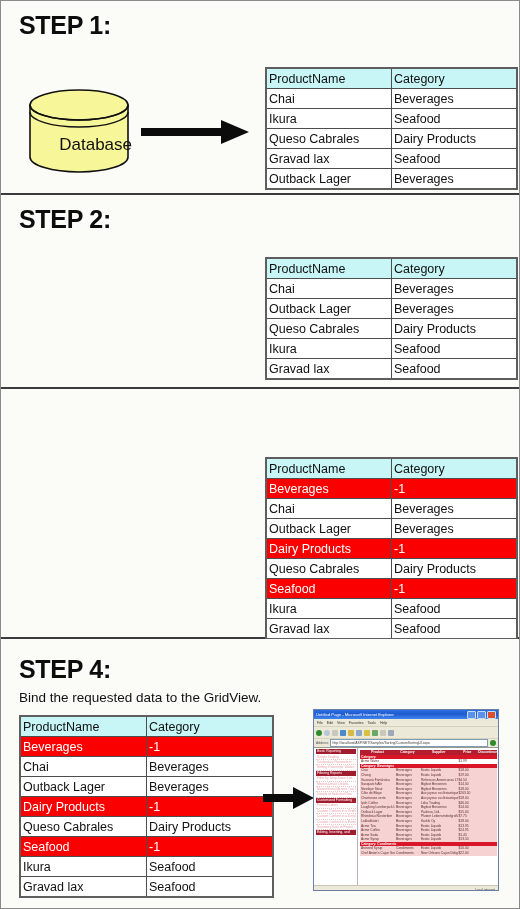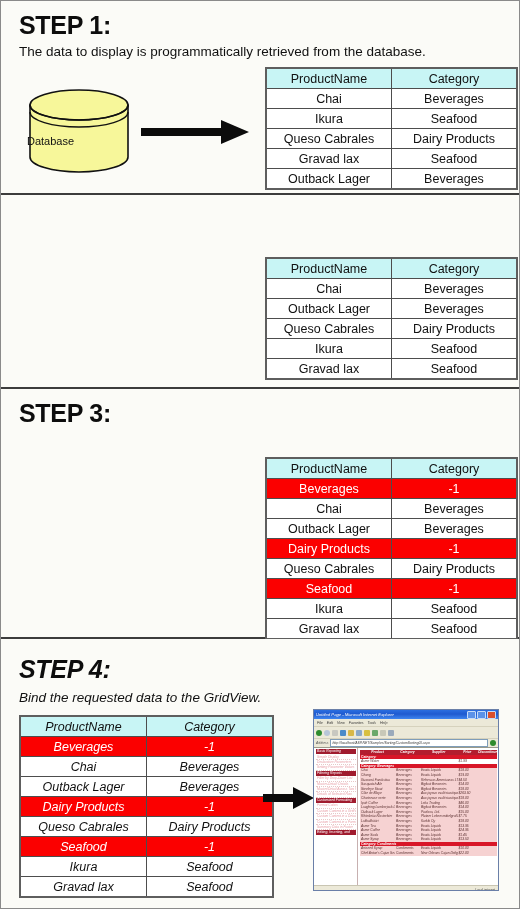--- a/index.html
+++ b/index.html
@@ -20,21 +20,21 @@
     overflow: hidden;
   }
   .section {
     position: absolute;
     left: 0;
     width: 520px;
     box-sizing: border-box;
     border-bottom: 2px solid #3c3c3c;
     background: #fbfbf7;
   }
-  .section.last { border-bottom: none; font-style: italic; }
+  .section.last { border-bottom: none; }
 
   .step-title {
     position: absolute;
     font-size: 25px;
     font-weight: bold;
     color: #0d0d0d;
     letter-spacing: -0.3px;
     white-space: nowrap;
   }
   .step-desc {
@@ -47,21 +47,21 @@
   
   table.grid {
     position: absolute;
     border-collapse: collapse;
     background: #ffffff;
     border: 2px solid #5e5e5e;
     table-layout: fixed;
   }
   table.grid td {
     border: 1px solid #4d4d4d;
-    text-align: center;
+    text-align: left;
     font-size: 12.5px;
     color: #111111;
     height: 19px;
     padding: 0 2px;
     background: #ffffff;
     white-space: nowrap;
     overflow: hidden;
     margin-left: 8px;
   }
   table.grid tr.header td {
@@ -72,23 +72,23 @@
     background: #fb0000;
     color: #ffffff;
   }
 
   
   .db-cyl {
     position: absolute;
   }
   .db-label {
     position: absolute;
-    font-size: 11px;
+    font-size: 17px;
     color: #111111;
-    text-align: left;
+    text-align: right;
     white-space: nowrap;
   }
 
   .arrow-svg { position: absolute; }
 
   
   .browser {
     position: absolute;
     box-sizing: border-box;
     border: 1px solid #6a7fa8;
@@ -241,21 +241,20 @@
     color: #444;
   }
 </style>
 </head>
 <body>
 
 <div id="canvas">
 
   <div class="section" style="top:0; height:194px;">
     <div class="step-title" style="left:18px; top:10px;">STEP 1:</div>
-    <div class="step-desc" style="left:18px; top:42px; width:480px;">The data to display is programmatically retrieved from the database.</div>
 
     <svg class="db-cyl" style="left:26px; top:88px;" width="105" height="86" viewBox="0 0 105 86">
       <path d="M3,16 L3,68 A49,15 0 0 0 101,68 L101,16 Z" fill="#f7f79a" stroke="#111111" stroke-width="1.6"></path>
       <ellipse cx="52" cy="16" rx="49" ry="15" fill="#f7f79a" stroke="#111111" stroke-width="1.6"></ellipse>
       <path d="M3,16 A49,15 0 0 0 101,16" fill="none" stroke="#111111" stroke-width="1.4"></path>
       <path d="M3,23 A49,15 0 0 0 101,23" fill="none" stroke="#111111" stroke-width="1.4"></path>
     </svg>
     <div class="db-label" style="left:26px; top:134px; width:105px;">Database</div>
 
     <svg class="arrow-svg" style="left:140px; top:116px;" width="110" height="30" viewBox="0 0 110 30">
@@ -286,20 +285,21 @@
         </tr>
         <tr>
           <td>Outback Lager</td>
           <td>Beverages</td>
         </tr>
       </tbody>
     </table>
   </div>
 
   <div class="section" style="top:194px; height:194px;">
+    <div class="step-title" style="left:18px; top:10px;">STEP 2:</div>
 
     <table class="grid" style="left:264px; top:62px; width:240px;">
       <tbody>
         <tr class="header">
           <td style="width:120px;">ProductName</td>
           <td style="width:120px;">Category</td>
         </tr>
         <tr>
           <td>Chai</td>
           <td>Beverages</td>
@@ -318,21 +318,20 @@
         </tr>
         <tr>
           <td>Gravad lax</td>
           <td>Seafood</td>
         </tr>
       </tbody>
     </table>
   </div>
 
   <div class="section" style="top:388px; height:250px;">
-    <div class="step-title" style="left:18px; top:10px;">STEP 3:</div>
 
     <table class="grid" style="left:264px; top:68px; width:240px;">
       <tbody>
         <tr class="header">
           <td style="width:120px;">ProductName</td>
           <td style="width:120px;">Category</td>
         </tr>
         <tr class="separator">
           <td>Beverages</td>
           <td>-1</td>

